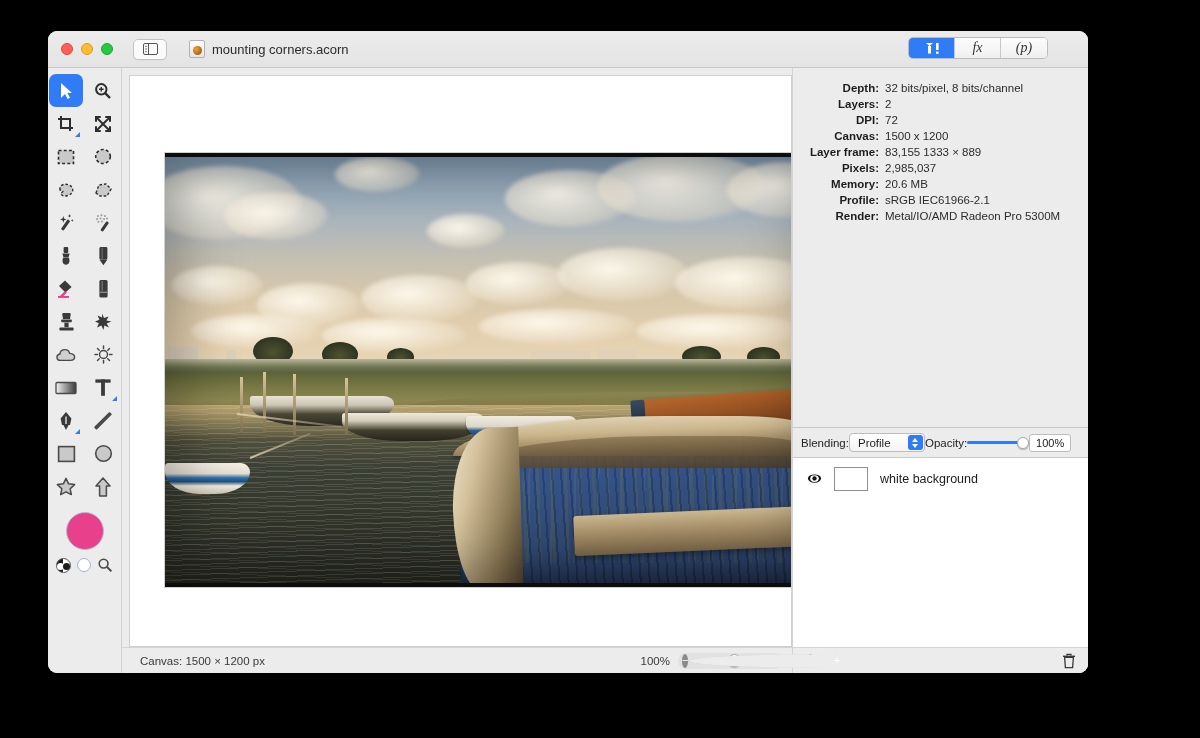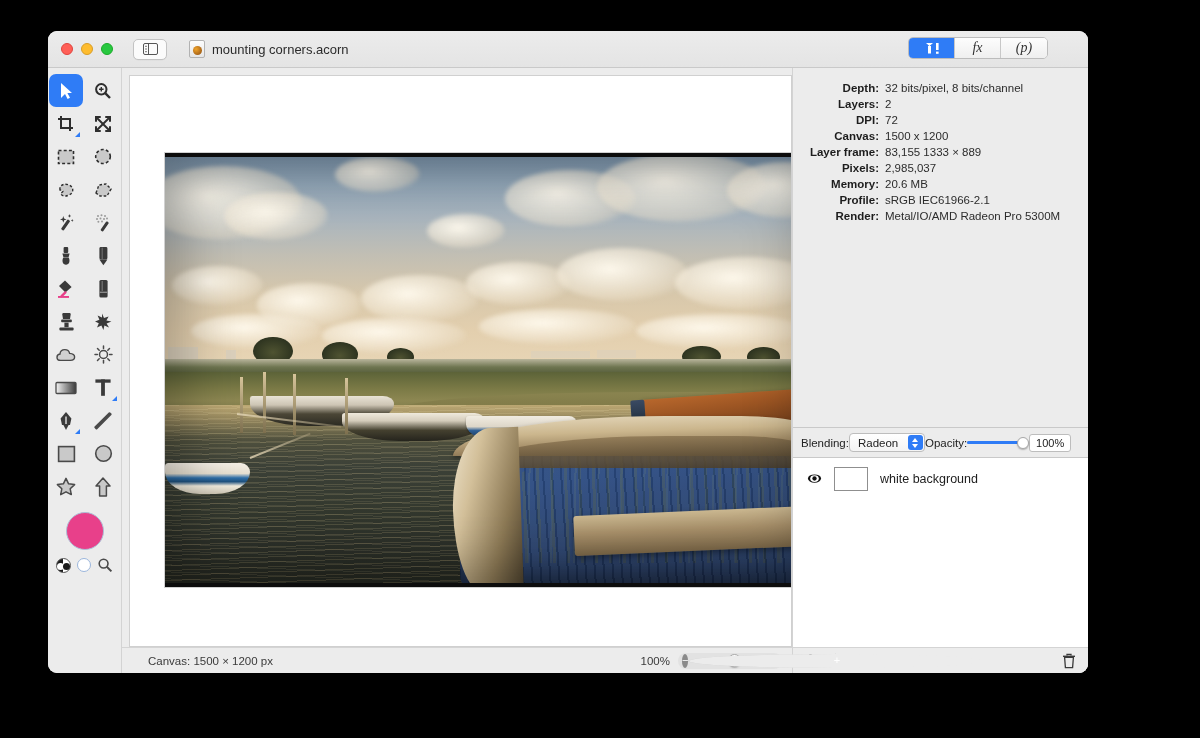--- a/index.html
+++ b/index.html
@@ -325,21 +325,21 @@
 
   
   .statusbar {
     height: 26px; flex: 0 0 26px;
     background: #ececec;
     border-top: 1px solid #d4d4d4;
     display: flex; align-items: center;
     font-size: 11.5px; color: #3a3a3a;
     position: relative;
   }
-  .canvas-status { margin-left: 26px; }
+  .canvas-status { margin-left: 18px; }
   .zoom-group {
     position: absolute; right: 10px;
     display: flex; align-items: center; gap: 8px;
   }
   .zoom-pct { font-size: 11.5px; color:#3a3a3a; }
   .zoom-slider {
     width: 104px; height: 16px;
     background: #e2e2e2; border-radius: 8px;
     display:flex; align-items:center; position:relative;
     padding: 0 4px;
@@ -848,21 +848,21 @@
           <span class="info-key">Render:</span>
           <span class="info-val">Metal/IO/AMD Radeon Pro 5300M</span>
         </div>
       </div>
 
       <div class="panel-spacer"></div>
 
       <div class="blend-bar">
         <span>Blending:</span>
         <div class="select">
-          <span>Radeon</span>
+          <span>Profile</span>
           <span class="select-arrows">
             <span class="ar-up"></span>
               <span class="ar-dn"></span>
           </span>
         </div>
         <span>Opacity:</span>
         <div class="op-slider">
           <div class="op-track"></div>
           <div class="op-fill"></div>
           <div class="op-knob"></div>

